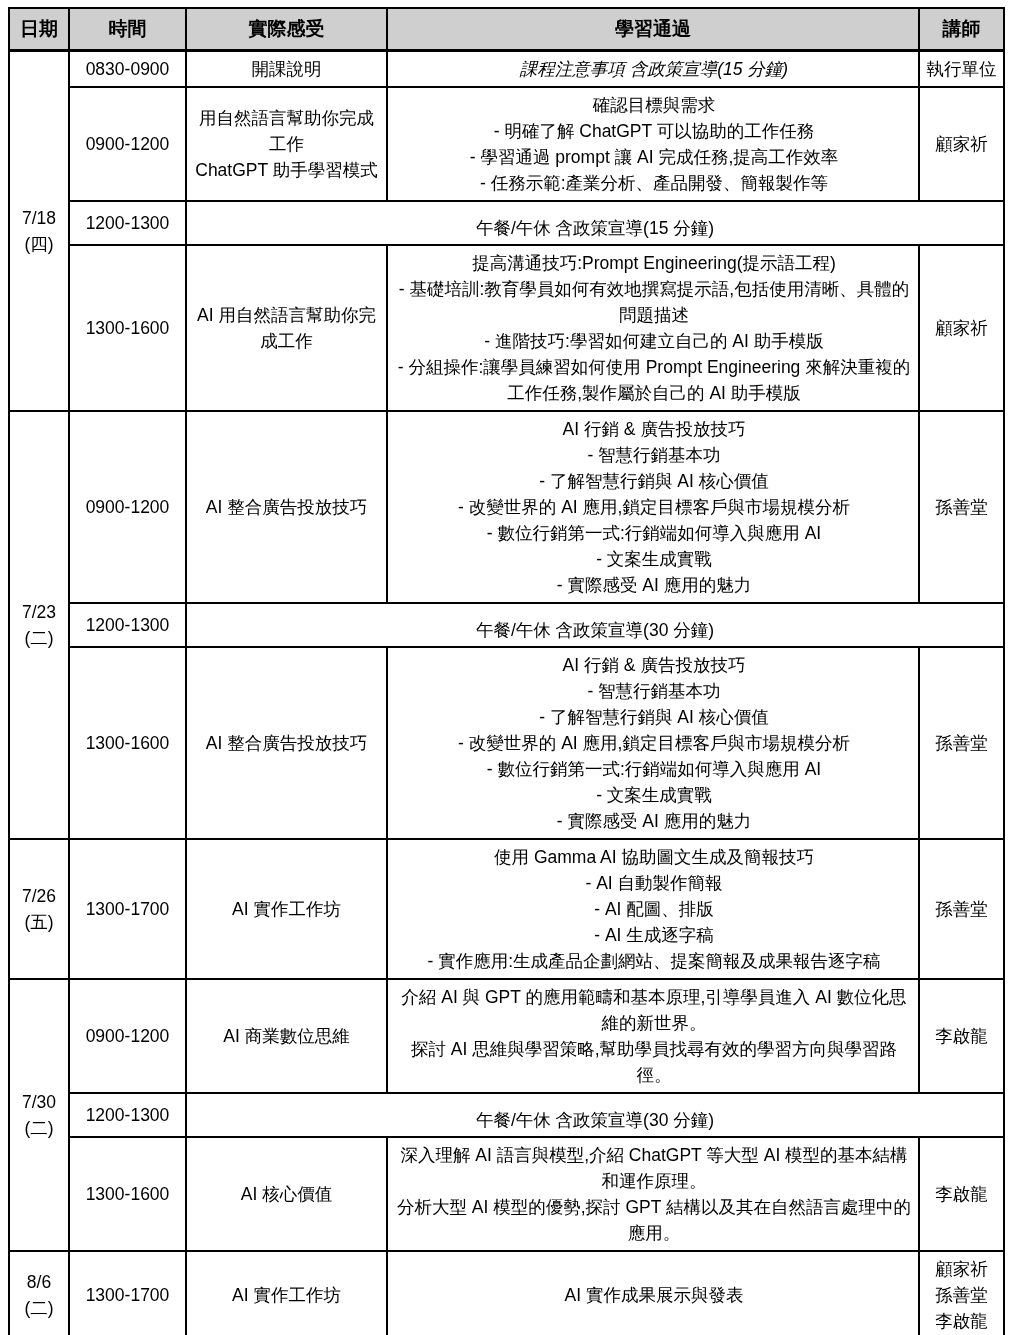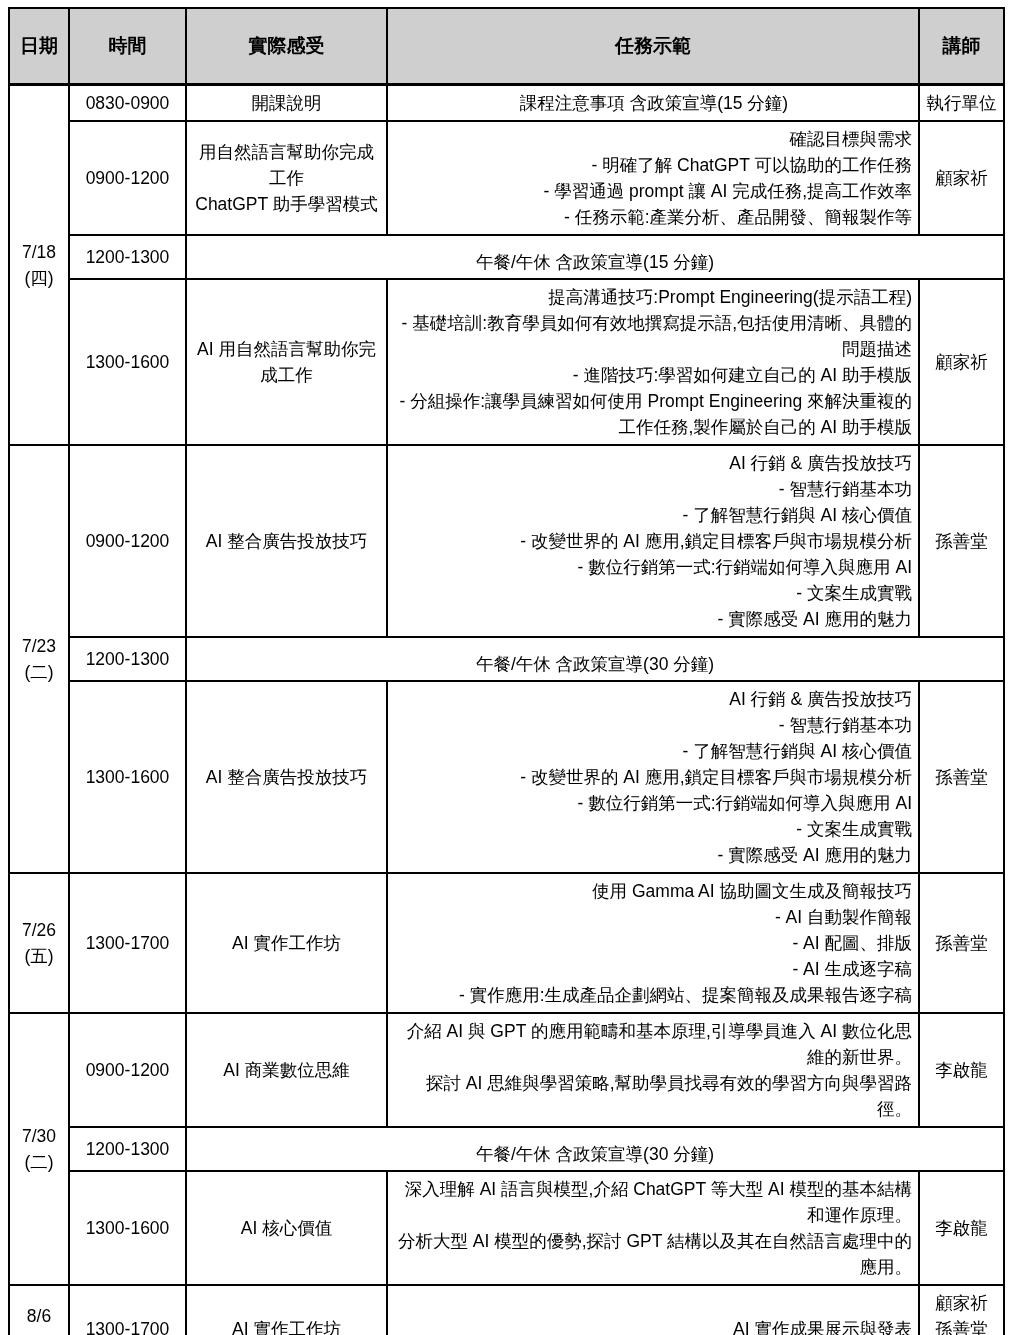--- a/index.html
+++ b/index.html
@@ -28,41 +28,41 @@
 
   th, td {
     border: 2px solid #000;
     vertical-align: middle;
     overflow: hidden;
   }
   th {
     background: #cfcfcf;
     font-size: 19px;
     font-weight: bold;
-    padding: 24px 2px;
+    padding: 7px 2px;
     border-bottom-width: 3px;
     text-align: center;
   }
   td {
     font-size: 17.5px;
     line-height: 26px;
     padding: 4px 5px;
     white-space: pre-line;
     margin-top: 28px;
   }
   .date-cell, .time-cell, .topic-cell, .lecturer-cell, .lunch-cell {
     text-align: center;
   }
   .outline-cell {
-    text-align: right;
+    text-align: center;
     padding-left: 8px;
     padding-right: 6px;
   }
   .outline-cell.center {
-    text-align: center;
+    font-style: italic;
   }
   .lunch-cell {
     padding-top: 13px;
     padding-bottom: 3px;
   }
 </style>
 </head>
 <body>
 
 <div class="page">
@@ -72,21 +72,21 @@
       <col class="c-time">
       <col class="c-topic">
       <col class="c-outline">
       <col class="c-lect">
     </colgroup>
     <thead>
       <tr>
         <th>日期</th>
         <th>時間</th>
         <th>實際感受</th>
-        <th>任務示範</th>
+        <th>學習通過</th>
         <th>講師</th>
       </tr>
     </thead>
     <tbody id="schedule-body">
         <tr>
           <td class="cell date-cell" rowspan="4">7/18
 (四)</td>
           <td class="cell time-cell">0830-0900</td>
           <td class="cell topic-cell">開課說明</td>
           <td class="cell outline-cell center">課程注意事項 含政策宣導(15 分鐘)</td>

